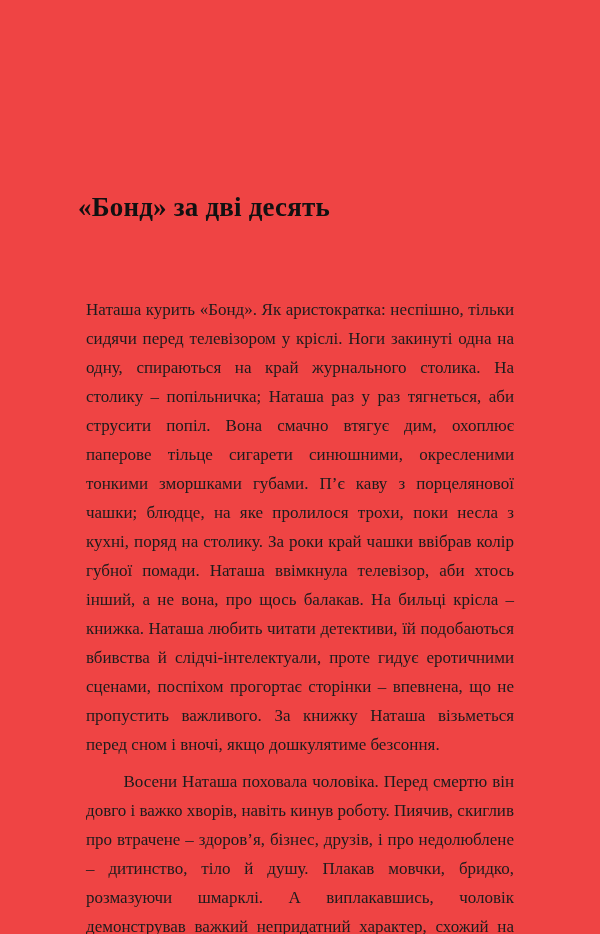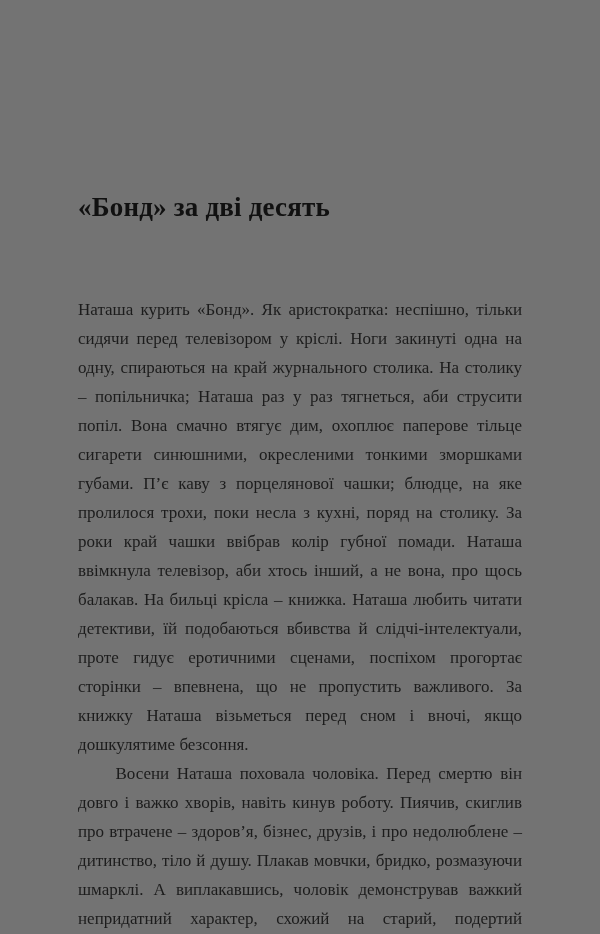--- a/index.html
+++ b/index.html
@@ -4,21 +4,21 @@
 <style>
   html, body {
     margin: 0;
     padding: 0;
     background: #ffffff;
   }
   .page {
     position: relative;
     width: 600px;
     height: 934px;
-    background: #737373;
+    background: #ef4444;
     overflow: hidden;
     font-family: "Liberation Serif", "DejaVu Serif", serif;
     color: #1a1a1a;
     box-sizing: border-box;
   }
   .text-block {
     position: absolute;
     left: 78px;
     right: 78px;
     top: 0;
@@ -29,21 +29,21 @@
     font-size: 27px;
     font-weight: bold;
     letter-spacing: 0.2px;
     color: #111111;
     text-align: left;
   }
   .body-text {
     margin-top: 72px;
   }
   .body-text p {
-    margin: 0;
+    margin: 8px;
     font-size: 17px;
     line-height: 29px;
     text-align: justify;
     color: #1c1c1c;
     hyphens: auto;
     -webkit-hyphens: auto;
   }
   .body-text p + p {
     text-indent: 2.2em;
   }

